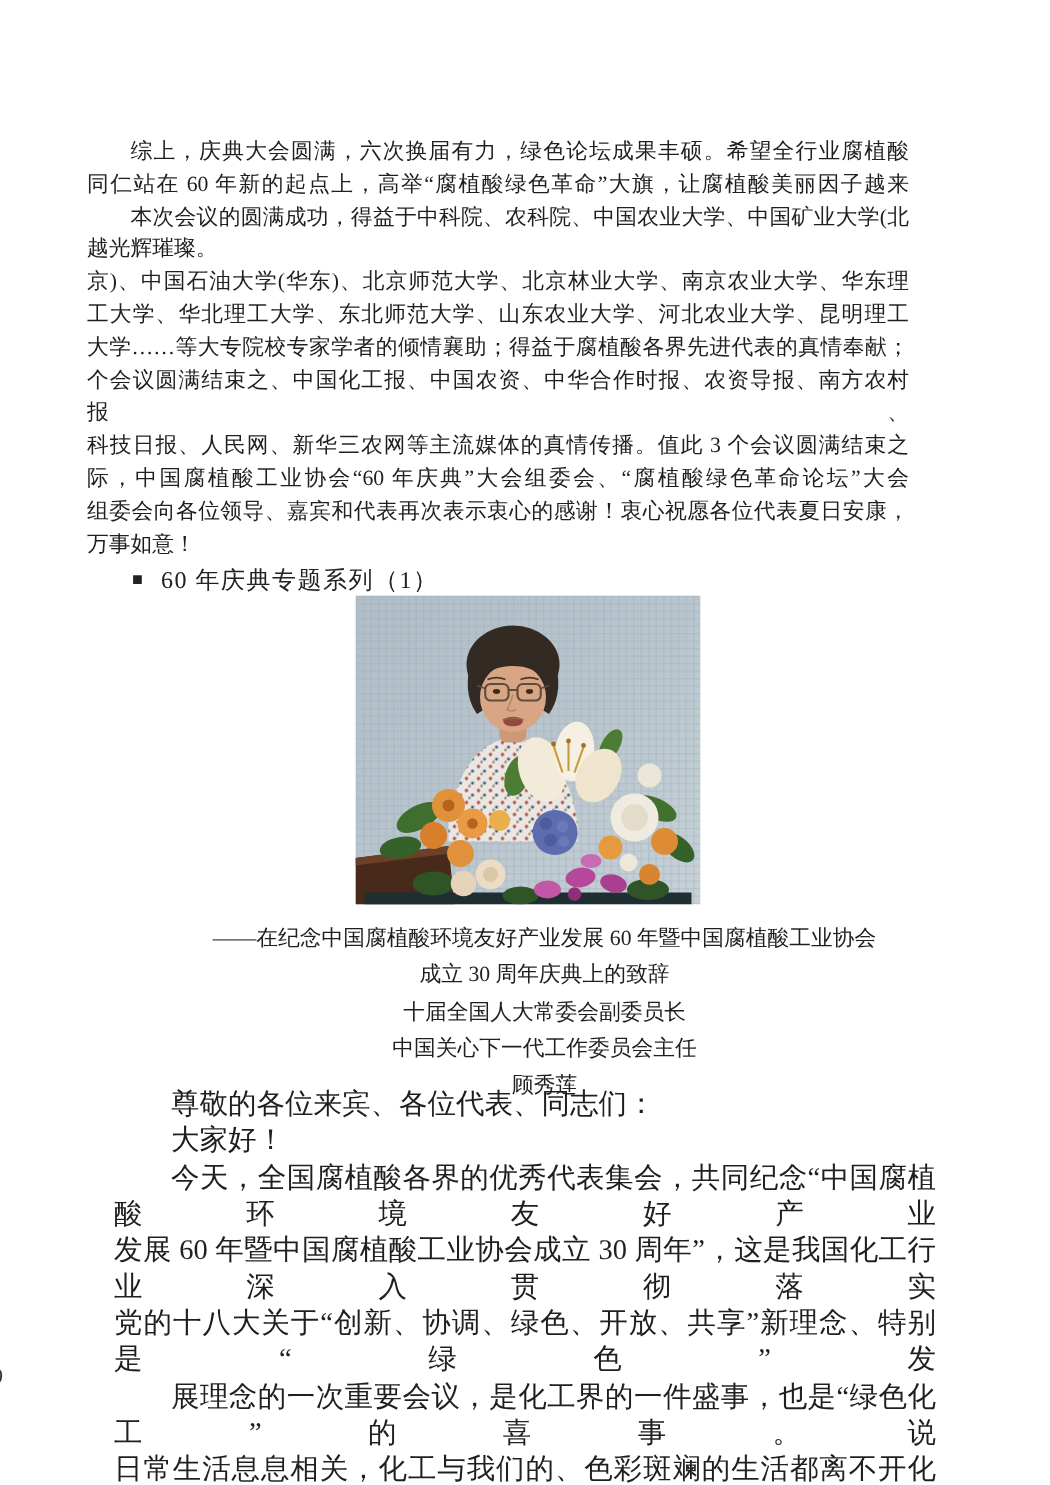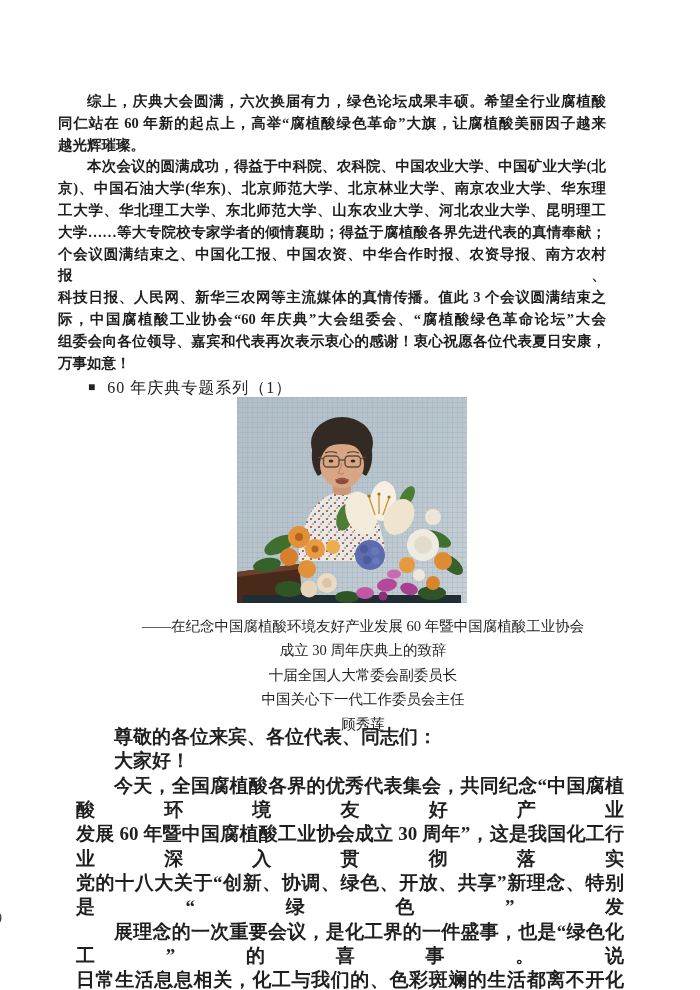--- a/index.html
+++ b/index.html
@@ -14,21 +14,21 @@
   
   .intro{
     position:absolute;left:58px;top:91px;width:548px;
     font-size:14.5px;line-height:21.8px;
   }
   
   .speech{
     position:absolute;left:76px;top:725px;width:548px;
     font-size:19px;line-height:24.35px;
   }
-  .line{text-align:justify;text-align-last:justify;font-weight:bold;}
+  .line{text-align:justify;text-align-last:justify;}
   .line.short{text-align:left;text-align-last:left;}
   .line.indent{text-indent:2em;}
   
   .heading{
     position:absolute;left:88px;top:362px;
     font-size:16px;line-height:24px;letter-spacing:1px;
     color:#222;white-space:nowrap;margin-top:14px;
   }
   .heading .bullet{
     font-size:12px;margin-right:12px;position:relative;top:-2px;
@@ -51,22 +51,22 @@
   }
 </style>
 </head>
 <body>
 
 <div class="page">
 
   <div class="intro">
     <div class="line indent">综上，庆典大会圆满，六次换届有力，绿色论坛成果丰硕。希望全行业腐植酸</div>
     <div class="line">同仁站在 60 年新的起点上，高举“腐植酸绿色革命”大旗，让腐植酸美丽因子越来</div>
+    <div class="line indent">本次会议的圆满成功，得益于中科院、农科院、中国农业大学、中国矿业大学(北</div>
     <div class="line short">越光辉璀璨。</div>
-    <div class="line indent">本次会议的圆满成功，得益于中科院、农科院、中国农业大学、中国矿业大学(北</div>
     <div class="line">京)、中国石油大学(华东)、北京师范大学、北京林业大学、南京农业大学、华东理</div>
     <div class="line">工大学、华北理工大学、东北师范大学、山东农业大学、河北农业大学、昆明理工</div>
     <div class="line">大学……等大专院校专家学者的倾情襄助；得益于腐植酸各界先进代表的真情奉献；</div>
     <div class="line">个会议圆满结束之、中国化工报、中国农资、中华合作时报、农资导报、南方农村报、</div>
     <div class="line">科技日报、人民网、新华三农网等主流媒体的真情传播。值此 3 个会议圆满结束之</div>
     <div class="line">际，中国腐植酸工业协会“60 年庆典”大会组委会、“腐植酸绿色革命论坛”大会</div>
     <div class="line">组委会向各位领导、嘉宾和代表再次表示衷心的感谢！衷心祝愿各位代表夏日安康，</div>
     <div class="line short">万事如意！</div>
   </div>
 

